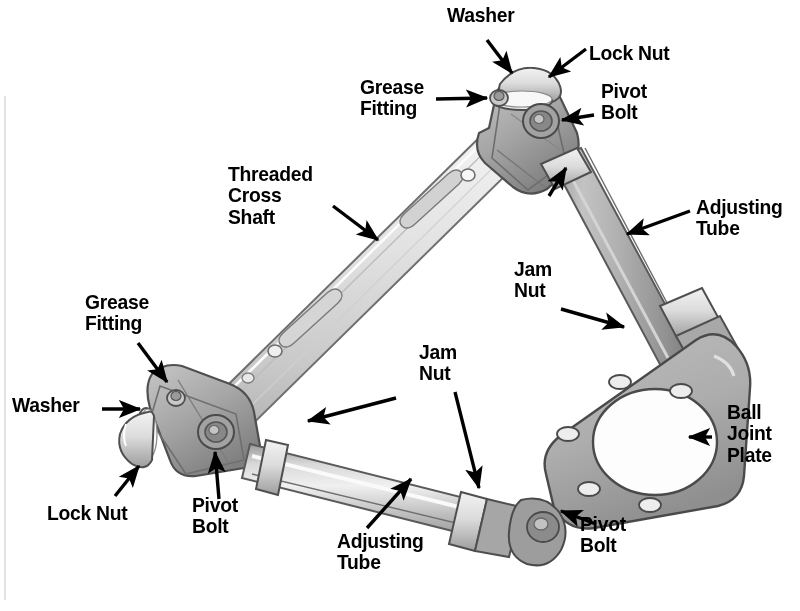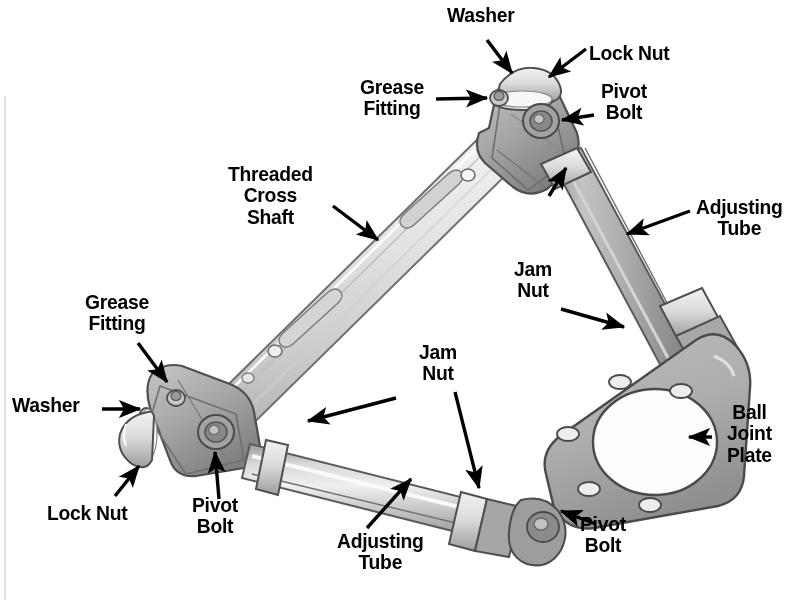--- a/index.html
+++ b/index.html
@@ -2,21 +2,21 @@
 <html><head>
 <meta charset="utf-8">
 <title>Control Arm Diagram</title>
 <style>
   html,body{margin:0;padding:0;background:#ffffff;}
   body{
     width:800px;height:611px;overflow:hidden;position:relative;
     font-family:"Liberation Sans","DejaVu Sans",sans-serif;
     -webkit-font-smoothing:antialiased;
   }
-  #stage{position:absolute;left:0;top:0;width:800px;height:611px;background:#fff;text-align:center;}
+  #stage{position:absolute;left:0;top:0;width:800px;height:611px;background:#fff;}
   svg#art{position:absolute;left:0;top:0;width:800px;height:611px;display:block;}
   .callout{
     position:absolute;
     font-weight:bold;
     font-size:21px;
     line-height:1.02;
     color:#000;
     letter-spacing:-0.3px;
     white-space:pre-line;
     font-stretch:condensed;

